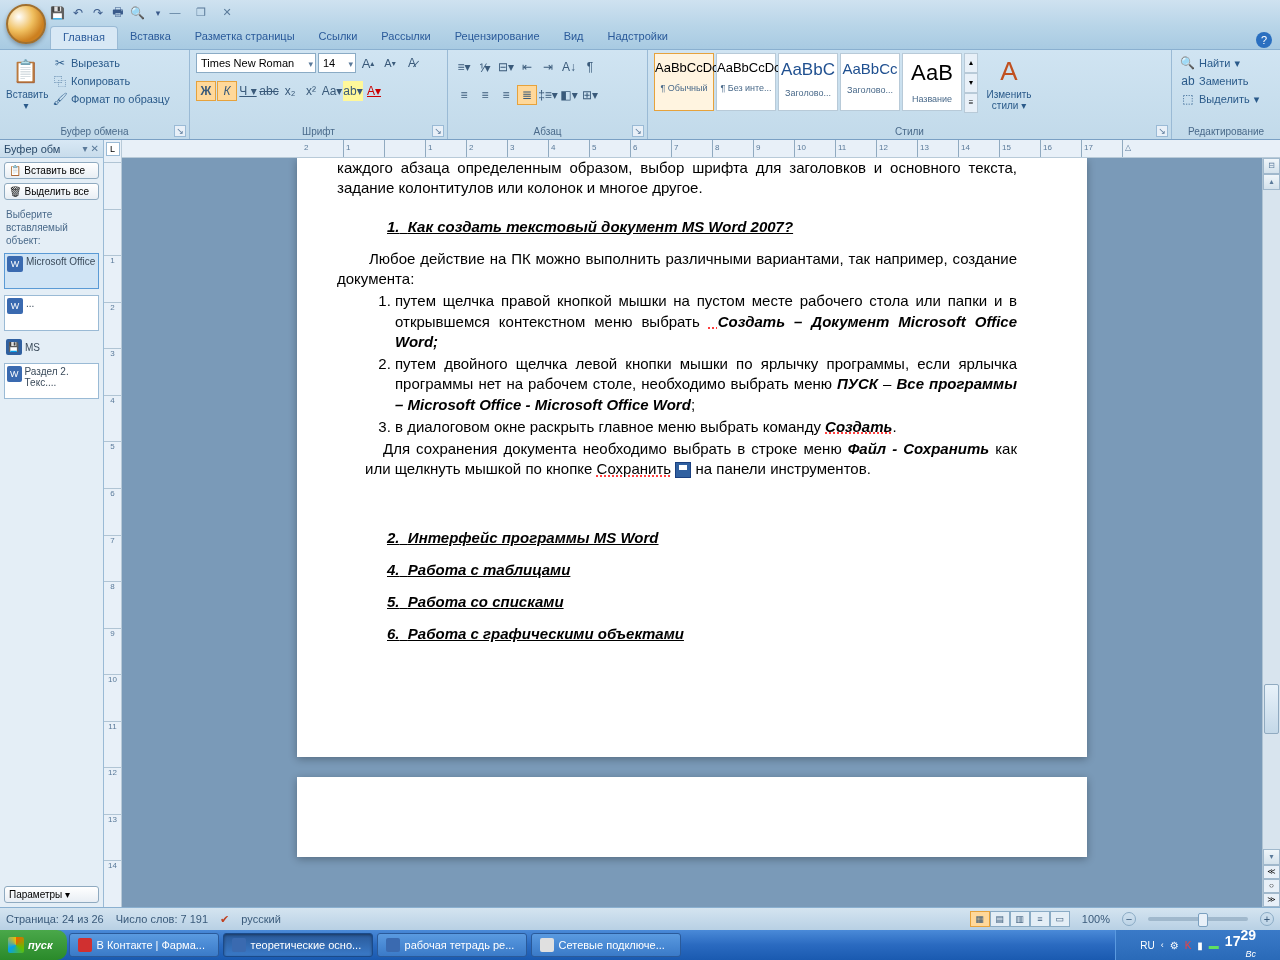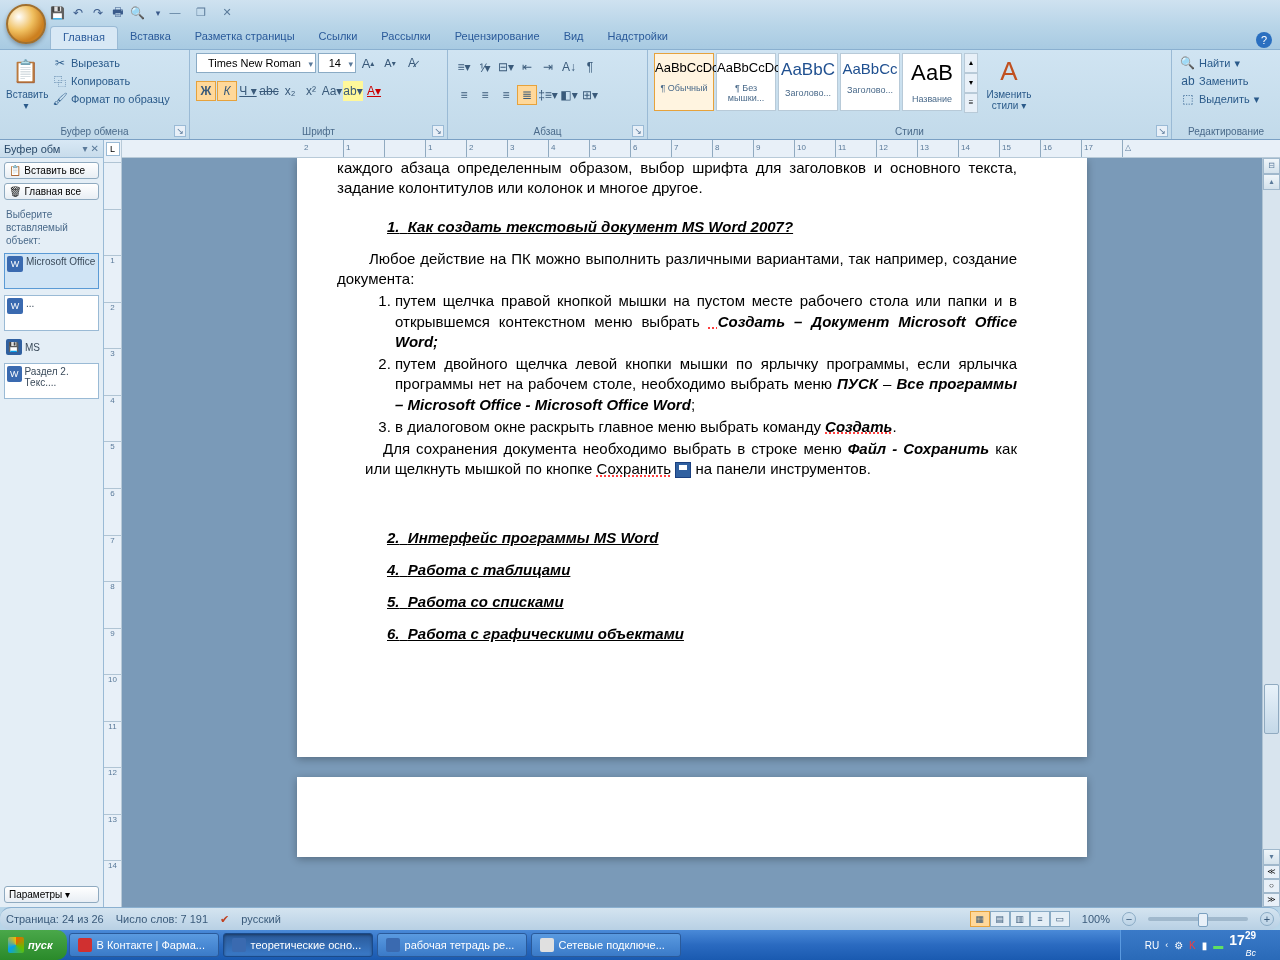--- a/index.html
+++ b/index.html
@@ -27,21 +27,21 @@
 .group-body { flex: 1; display: flex; align-items: flex-start; gap: 4px; }
 .dialog-launcher { position: absolute; bottom: 2px; right: 3px; width: 12px; height: 12px; font-size: 9px; color: #5a7a9a; border: 1px solid #9abad5; text-align: center; line-height: 10px; cursor: pointer; background: #e8f0f8; }
 
 .big-btn { width: 40px; text-align: center; font-size: 10px; color: #2a5a8a; line-height: 11px; padding-top: 2px; }
 .big-btn .icon { width: 32px; height: 32px; margin: 0 auto 2px; display: flex; align-items: center; justify-content: center; font-size: 22px; }
 
 .small-row { display: flex; flex-direction: column; gap: 2px; padding-top: 2px; }
 .small-btn { display: flex; align-items: center; gap: 4px; font-size: 11px; color: #2a5a8a; padding: 1px 3px; cursor: pointer; white-space: nowrap; }
 .small-btn .icon { width: 14px; height: 14px; display: inline-flex; align-items: center; justify-content: center; font-size: 12px; }
 
-.font-row { display: flex; gap: 2px; align-items: center; text-align: right; }
+.font-row { display: flex; gap: 2px; align-items: center; }
 .combo { background: #fff; border: 1px solid #8aabc5; font-size: 11px; padding: 1px 14px 1px 4px; position: relative; height: 20px; line-height: 16px; }
 .combo::after { content: "▾"; position: absolute; right: 2px; top: 2px; font-size: 9px; color: #5a7a9a; }
 .btn-row { display: flex; gap: 1px; margin-top: 4px; }
 .rb { width: 20px; height: 20px; border: 1px solid transparent; display: inline-flex; align-items: center; justify-content: center; font-size: 12px; color: #3a5a7a; cursor: pointer; }
 .rb.active { background: #ffd89a; border-color: #e6a23c; }
 
 .style-gallery { display: flex; gap: 2px; }
 .style-item { width: 60px; height: 58px; background: #fff; border: 1px solid #b8cad8; text-align: center; font-size: 9px; color: #4a6a8a; padding-top: 6px; cursor: pointer; }
 .style-item.sel { border-color: #e6a23c; background: #fff4e0; }
 .style-preview { font-size: 13px; color: #000; margin-bottom: 8px; }
@@ -88,21 +88,21 @@
 .save-icon-inline::after { content: ""; position: absolute; top: 2px; left: 3px; width: 8px; height: 5px; background: #fff; }
 
 .scroll-v { width: 18px; background: #d8e4ee; border-left: 1px solid #b0c4d4; display: flex; flex-direction: column; }
 .scroll-v .sb-btn { height: 16px; background: linear-gradient(#f0f6fa, #d4e2ec); border: 1px solid #a0b8cc; font-size: 8px; text-align: center; line-height: 14px; color: #5a7a9a; cursor: pointer; }
 .scroll-v .sv-track { flex: 1; position: relative; }
 .scroll-v .sv-thumb { position: absolute; left: 1px; right: 1px; top: 75%; height: 50px; background: linear-gradient(#e8f2fa, #c4d8e8); border: 1px solid #90aac0; border-radius: 2px; }
 .nav-btns { display: flex; flex-direction: column; }
 .nav-btns span { height: 14px; border: 1px solid #a0b8cc; background: #e8f0f8; font-size: 8px; text-align: center; line-height: 12px; }
 
 
-.status-bar { height: 23px; background: linear-gradient(#d4e4f0, #b8d0e4); border-top: 1px solid #8ab0d0; display: flex; align-items: center; font-size: 11px; color: #3a5a7a; padding: 0 6px; gap: 12px; border-radius: 11px; }
+.status-bar { height: 23px; background: linear-gradient(#d4e4f0, #b8d0e4); border-top: 1px solid #8ab0d0; display: flex; align-items: center; font-size: 11px; color: #3a5a7a; padding: 0 6px; gap: 12px; }
 .status-bar .spacer { flex: 1; }
 .view-btns { display: flex; gap: 0; }
 .view-btns span { width: 20px; height: 16px; border: 1px solid #8aabc5; background: #e4eef6; font-size: 9px; text-align: center; line-height: 14px; cursor: pointer; }
 .view-btns span.active { background: #ffd89a; border-color: #e6a23c; }
 .zoom-slider { width: 100px; height: 4px; background: #a0b8cc; position: relative; border-radius: 2px; }
 .zoom-slider::after { content: ""; position: absolute; left: 50%; top: -4px; width: 8px; height: 12px; background: #e8f0f8; border: 1px solid #7aa0c0; border-radius: 2px; }
 
 
 .taskbar { height: 30px; background: linear-gradient(#4a8ad8, #2a6ac0 50%, #1a5ab0); display: flex; align-items: center; font-size: 11px; color: #fff; }
 .start-btn { height: 100%; padding: 0 14px 0 8px; background: linear-gradient(#4aa84a, #2a8a2a); font-weight: bold; font-style: italic; display: flex; align-items: center; gap: 4px; border-radius: 0 10px 10px 0; }
@@ -219,21 +219,21 @@
       </div>
     </div>
     <div class="group-label">Абзац</div>
     <div class="dialog-launcher">↘</div>
   </div>
 
   <div class="group" style="flex:1">
     <div class="group-body">
       <div class="style-gallery">
         <div class="style-item sel"><div class="style-preview">AaBbCcDc</div><span>¶ Обычный</span></div>
-        <div class="style-item"><div class="style-preview">AaBbCcDc</div><span>¶ Без мышки...</span></div>
+        <div class="style-item"><div class="style-preview">AaBbCcDc</div><span>¶ Без инте...</span></div>
         <div class="style-item"><div class="style-preview" style="color:#205090;font-size:17px">AaBbC</div><span>Заголово...</span></div>
         <div class="style-item"><div class="style-preview" style="color:#205090;font-size:15px">AaBbCc</div><span>Заголово...</span></div>
         <div class="style-item"><div class="style-preview" style="font-size:22px">АаВ</div><span>Название</span></div>
         <div class="style-gallery-scroll">
           <span>▴</span>
           <span>▾</span>
           <span>≡</span>
         </div>
       </div>
       <div class="big-btn" style="width:54px">
@@ -265,21 +265,21 @@
   <div class="clipboard-pane">
     <div class="cp-header">
       <span>Буфер обм</span>
       <span class="controls">
           <span>▾</span>
           <span>✕</span>
         </span>
     </div>
     <div class="cp-btns">
       <button class="cp-btn">📋 <span>Вставить все</span></button>
-      <button class="cp-btn">🗑 <span>Главная все</span></button>
+      <button class="cp-btn">🗑 <span>Выделить все</span></button>
     </div>
     <div class="cp-hint">Выберите вставляемый объект:</div>
     <div class="cp-items">
       <div class="cp-item sel">
           <span class="cp-item-icon">W</span>
           <span>Microsoft Office</span>
         </div>
       <div class="cp-item">
           <span class="cp-item-icon">W</span>
           <span>...</span>
@@ -426,17 +426,17 @@
       </div>
     </div>
   <div class="tray">
     <span>RU</span>
     <span style="font-size:9px">‹</span>
     <span>⚙</span>
     <span style="color:#f04040">K</span>
     <span>▮</span>
     <span style="color:#60e060">▬</span>
     <div class="clock">
-      <span class="t-big"><span>17</span><sup style="font-size:10px">29</sup></span><br>
+      <span class="t-big"><span>17</span><sup style="font-size:14px">29</sup></span><br>
       <span style="font-size:9px;font-style:italic">Вс</span>
     </div>
   </div>
 </div>
 
 </body></html>

